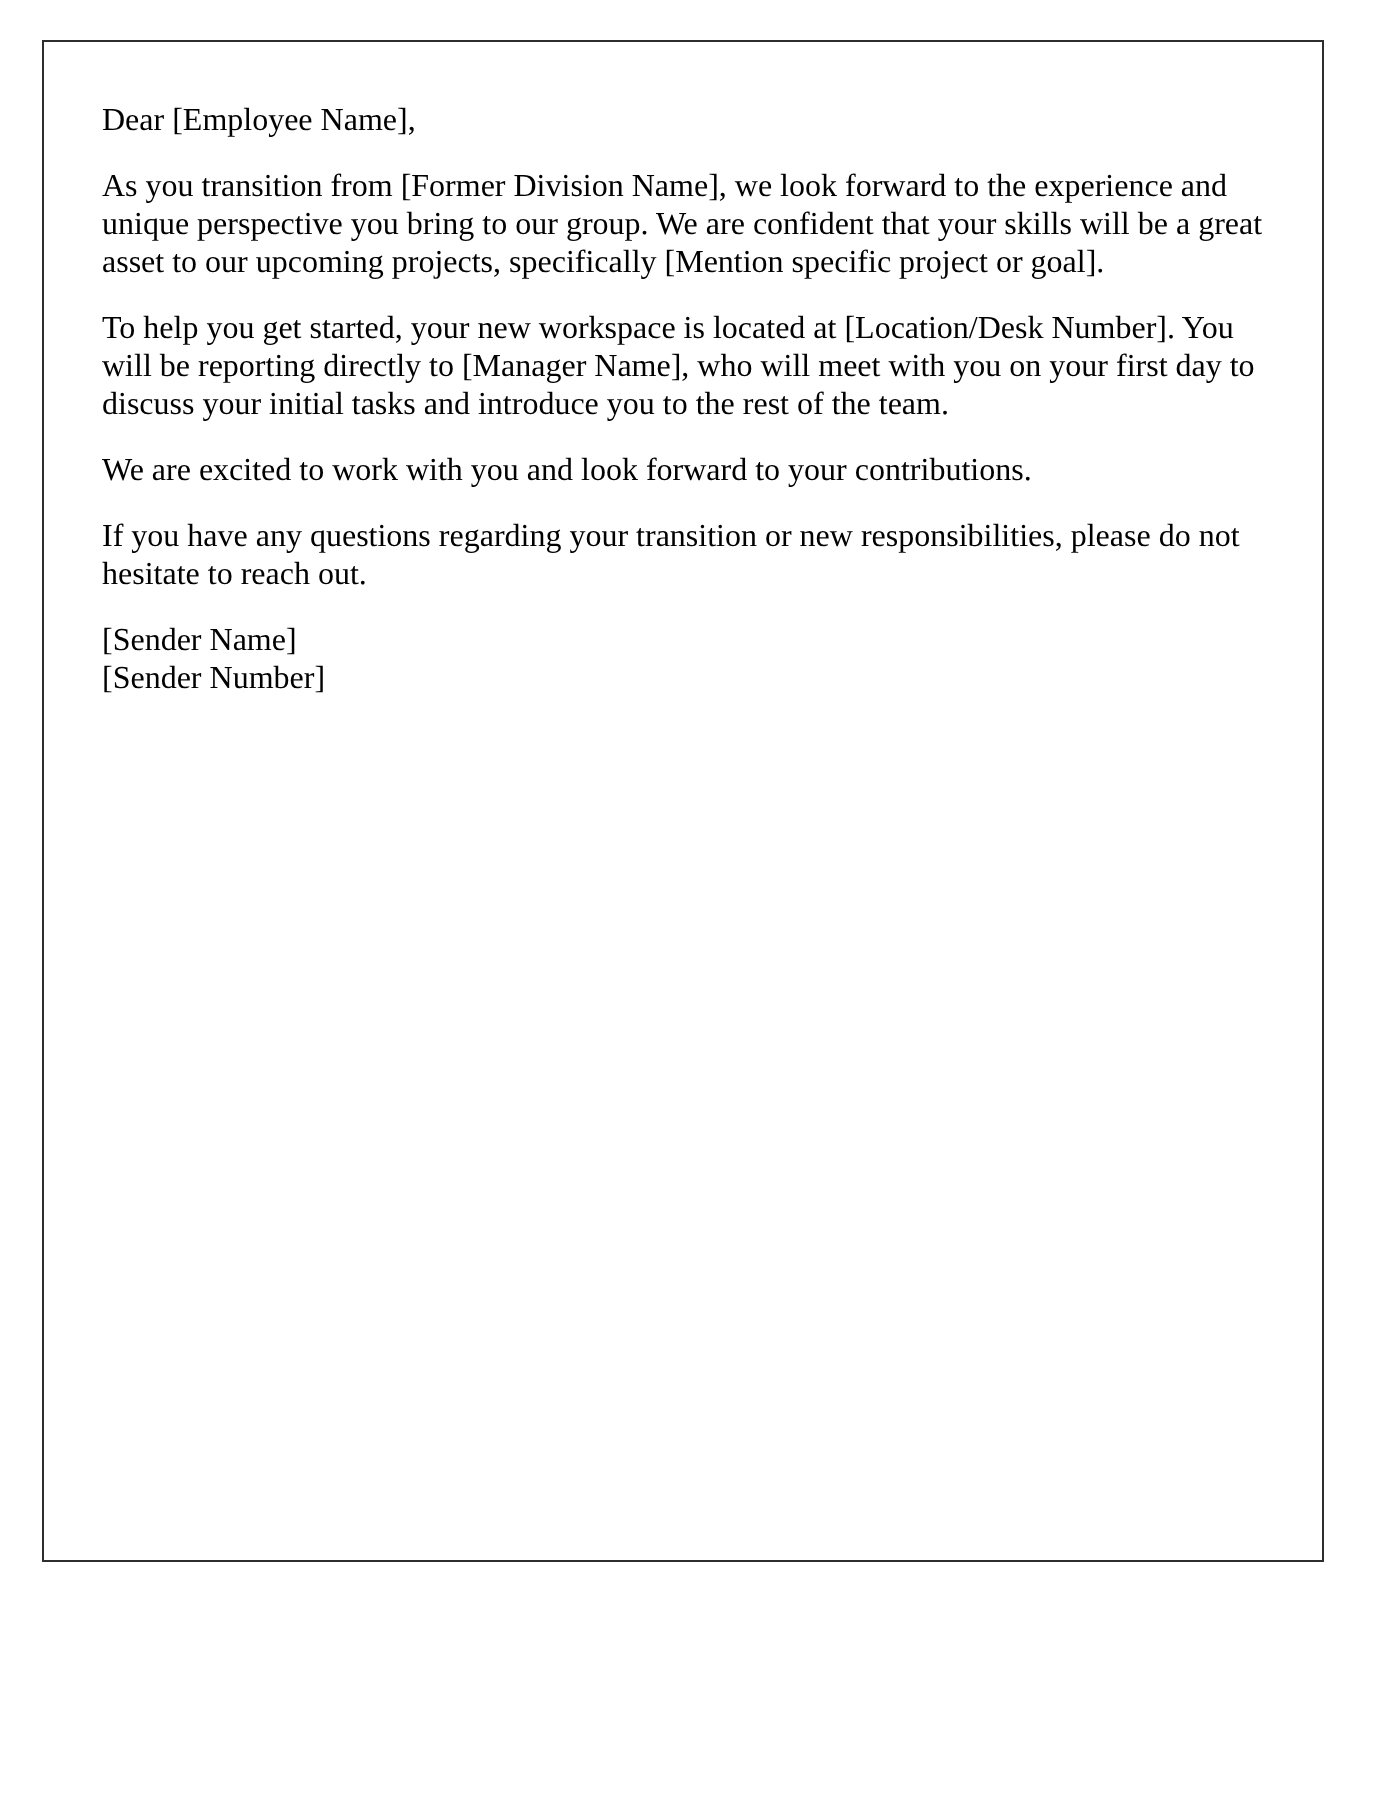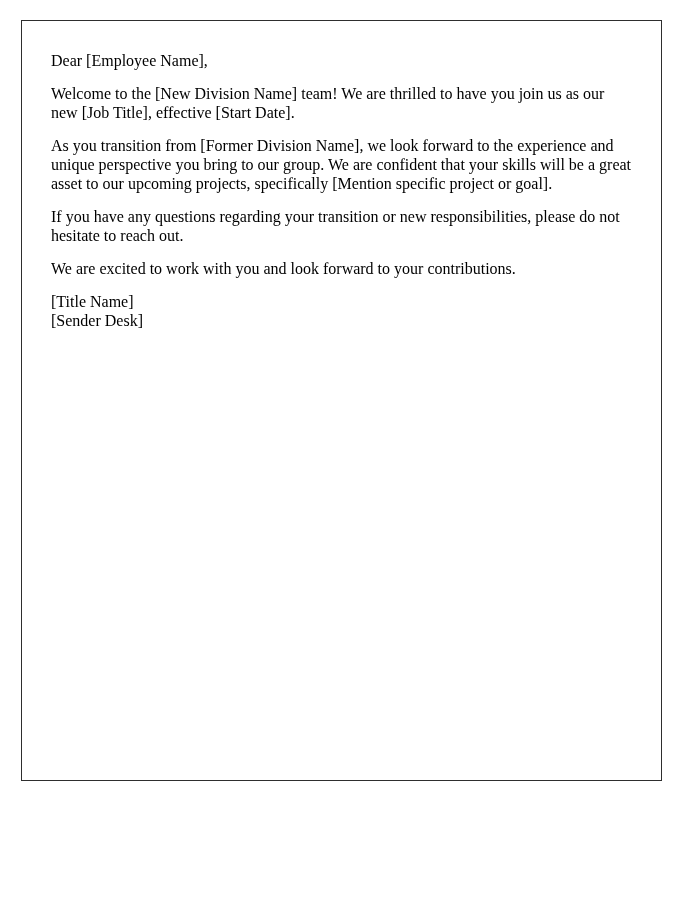--- a/index.html
+++ b/index.html
@@ -36,28 +36,28 @@
     line-height: 19px;
   }
 </style>
 </head>
 <body>
 
 <div class="page">
   <div class="letter-sheet">
     <p>Dear [Employee Name],</p>
 
-    <p>Welcome to the [New Division Name] team! We are thrilled to have you join us as our new [Job Title], effective [Start Date].</p>
 
     <p>As you transition from [Former Division Name], we look forward to the experience and unique perspective you bring to our group. We are confident that your skills will be a great asset to our upcoming projects, specifically [Mention specific project or goal].</p>
 
+    <p>To help you get started, your new workspace is located at [Location/Desk Number]. You will be reporting directly to [Manager Name], who will meet with you on your first day to discuss your initial tasks and introduce you to the rest of the team.</p>
+
+    <p>We are excited to work with you and look forward to your contributions.</p>
 
     <p>If you have any questions regarding your transition or new responsibilities, please do not hesitate to reach out.</p>
 
-    <p>We are excited to work with you and look forward to your contributions.</p>
-
 
     <div class="signature-block">
-      <div>[Title Name]</div>
-      <div>[Sender Desk]</div>
+      <div>[Sender Name]</div>
+      <div>[Sender Number]</div>
     </div>
   </div>
 </div>
 
 </body></html>

